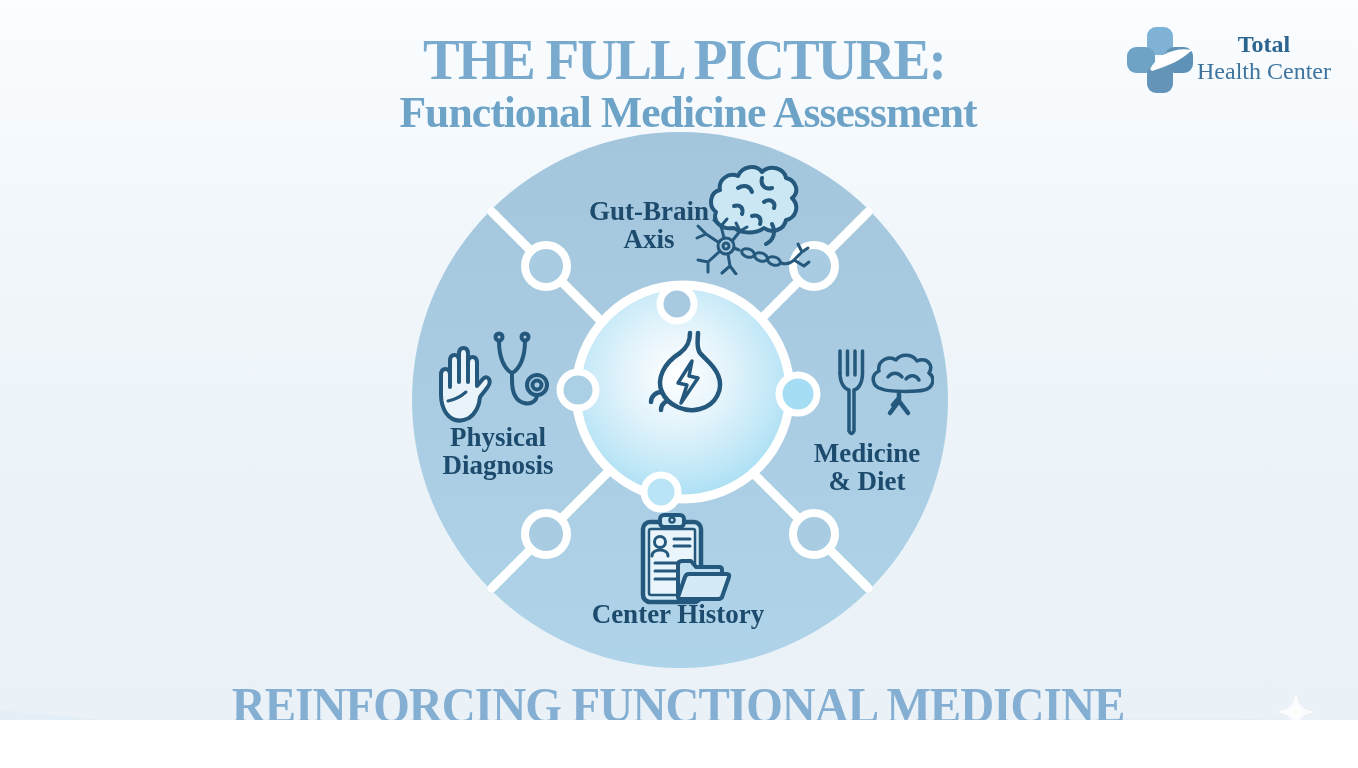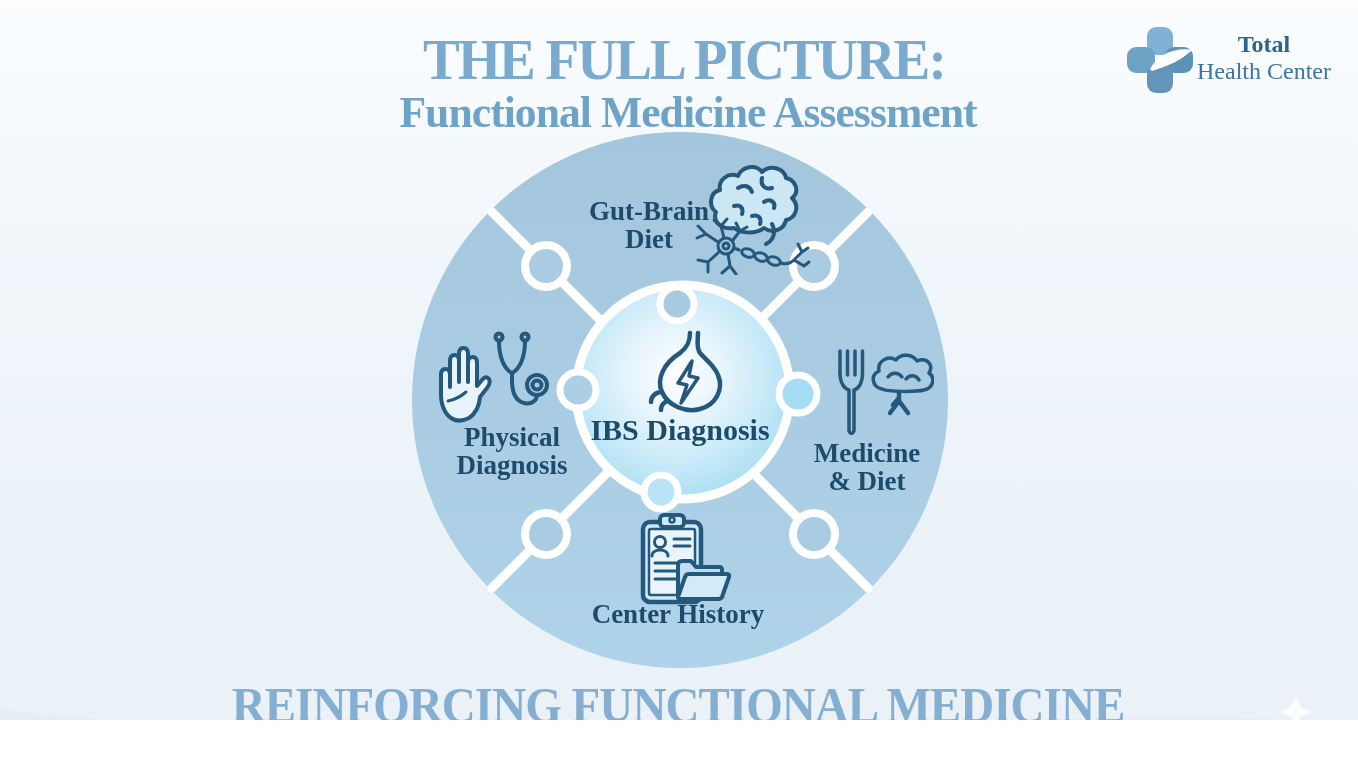--- a/index.html
+++ b/index.html
@@ -173,30 +173,29 @@
 
   <svg class="abs" style="left:646px;top:329px;" width="84" height="94" viewBox="0 0 84 94" fill="none" stroke="#24587C" stroke-width="4.5" stroke-linecap="round" stroke-linejoin="round">
     <path d="M44,4 C44,12 42,18 34,24 C18,34 10,50 16,63 C22,77 40,84 54,80 C70,76 78,60 72,46 C68,36 60,31 54,24 C50,19 52,10 52,4"></path>
     <path d="M16,63 C10,63 5,67 5,73"></path>
     <path d="M21,72 C17,74 15,77 15,81"></path>
     <path stroke-width="3.5" d="M46,32 L32,54 L41,56 L35,74 L52,49 L43,47 Z"></path>
   </svg>
 
   <div class="label" style="left:649px;top:197px;">
     <div>Gut-Brain</div>
-    <div>Diet</div>
-  </div>
-  <div class="label" style="left:498px;top:423px;margin-left:14px;">
+    <div>Axis</div>
+  </div>
+  <div class="label" style="left:498px;top:423px;">
     <div>Physical</div>
     <div>Diagnosis</div>
   </div>
   <div class="label" style="left:867px;top:439px;">
     <div>Medicine</div>
     <div>&amp; Diet</div>
   </div>
   <div class="label" style="left:678px;top:600px;">
     <div>Center History</div>
   </div>
-  <div class="label label-center" style="left:680px;top:414px;">IBS Diagnosis</div>
 
   <div class="footer-tagline">REINFORCING FUNCTIONAL MEDICINE</div>
 
 </div>
 
 </body></html>

